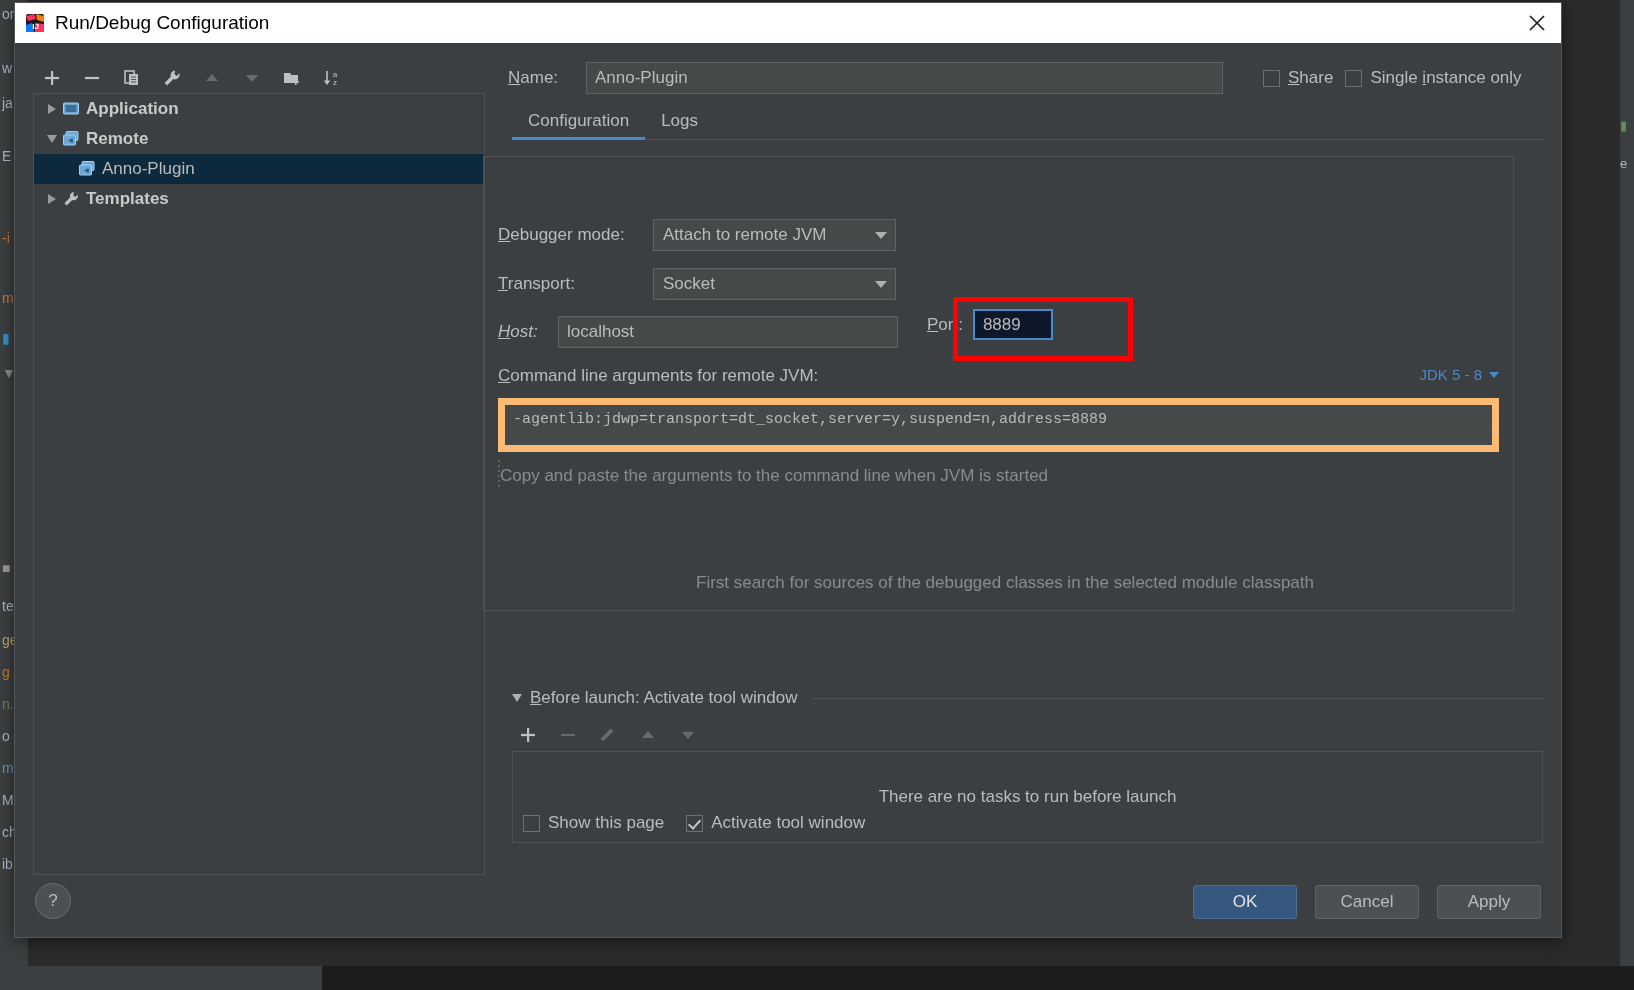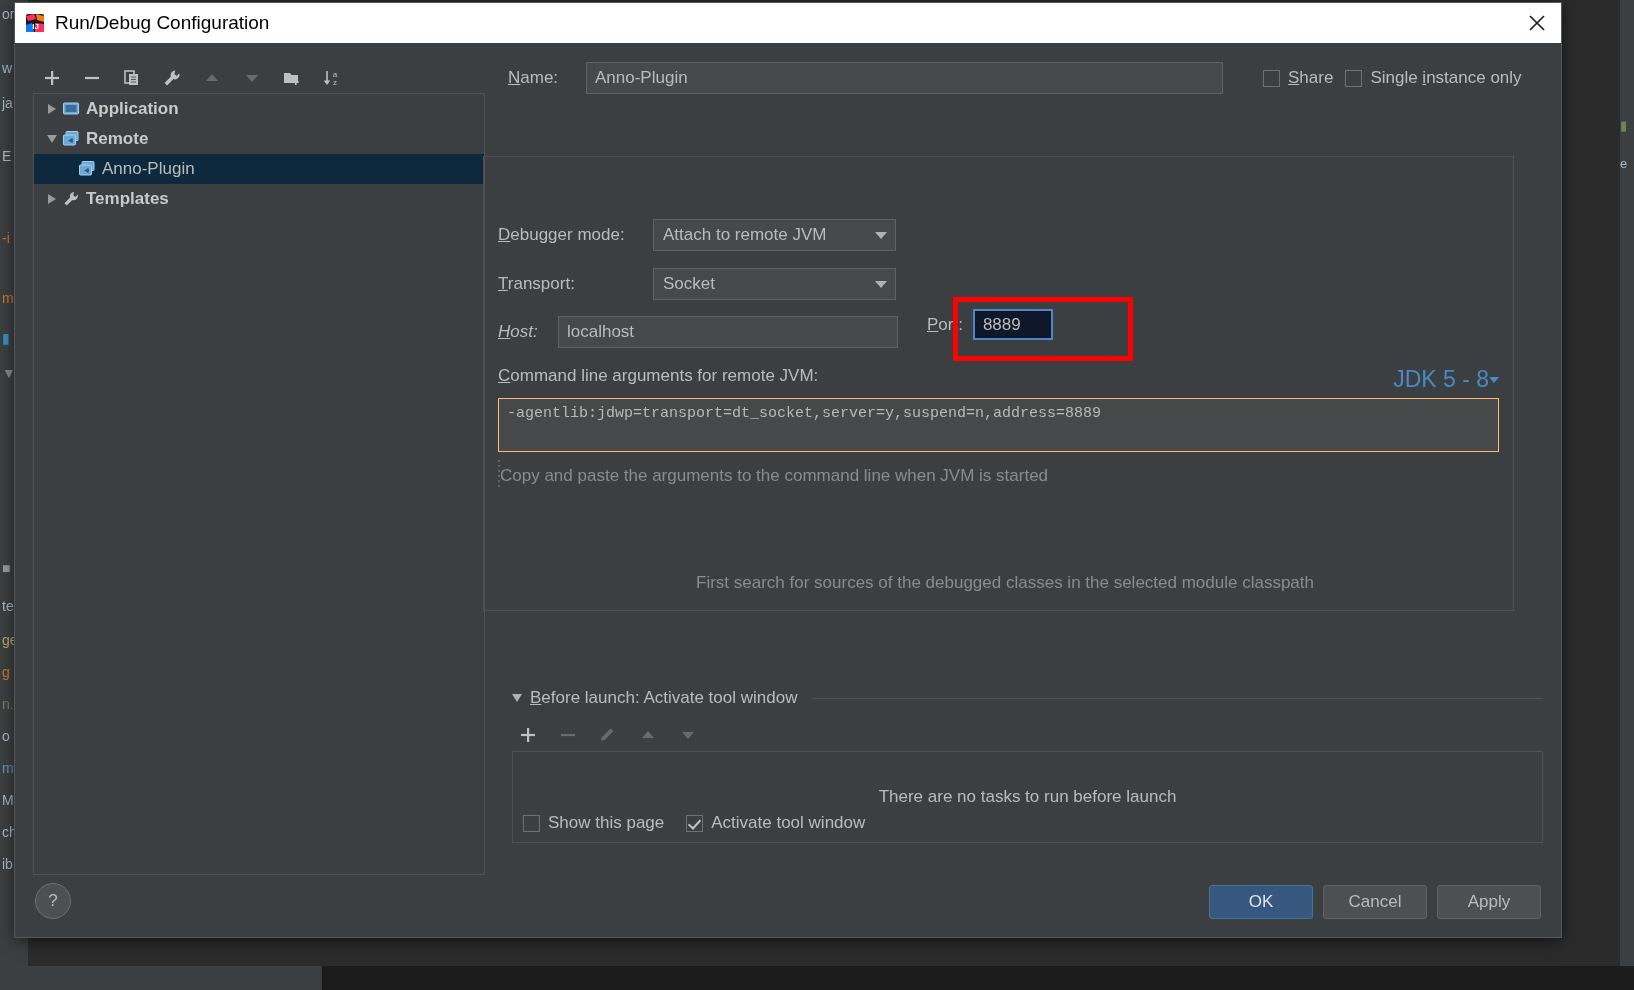--- a/index.html
+++ b/index.html
@@ -251,34 +251,34 @@
     width: 180px; height: 64px;
     border: 5px solid #ff0000;
     box-sizing: border-box;
     pointer-events: none;
     z-index: 40;
   }
 
   #cli-label { position: absolute; left: 14px; top: 209px; }
   #jdk-link {
     position: absolute; right: 14px; top: 209px;
-    color: #4a88c7; font-size: 23px; cursor: pointer;
-    display: flex; align-items: center; 
+    color: #4a88c7; font-size: 15px; cursor: pointer;
+    display: flex; align-items: center; gap: 7px;
   }
   #jdk-link .chev {
     width: 0; height: 0;
     border-top: 6px solid #4a88c7;
     border-left: 5px solid transparent;
     border-right: 5px solid transparent;
   }
   #cli-box {
     position: absolute; left: 14px; top: 241px;
     width: 1001px; height: 54px;
     background: #45494a;
-    border: 1px solid #fdba74;
+    border: 7px solid #fdba74;
     box-sizing: border-box;
     padding: 6px 8px;
     color: #b9b9b9;
     font-family: "Liberation Mono", "DejaVu Sans Mono", monospace;
     font-size: 15px;
     white-space: pre;
     overflow: hidden;
   }
   #cli-hint {
     position: absolute; left: 16px; top: 309px;
@@ -321,21 +321,21 @@
   }
 
   #bottom-checks {
     position: absolute; left: 508px; top: 770px;
     display: flex; align-items: center; gap: 22px;
   }
 
   
   #footer-buttons {
     position: absolute; right: 20px; bottom: 18px;
-    display: flex; align-items: center; gap: 10px;
+    display: flex; align-items: center; gap: 18px;
   }
   .btn {
     width: 104px; height: 34px;
     border-radius: 3px;
     font-size: 17px;
     display: flex; align-items: center; justify-content: center;
     cursor: pointer;
     box-sizing: border-box;
   }
   .btn.default {
@@ -538,20 +538,24 @@
       <span class="cbx-wrap">
         <span class="cbx"></span>
         <span class="lbl"><span class="mnem">S</span>hare</span>
       </span>
       <span class="cbx-wrap">
         <span class="cbx"></span>
         <span class="lbl">Single <span class="mnem">i</span>nstance only</span>
       </span>
     </div>
 
+    <div id="tabs">
+      <span class="tab active">Configuration</span>
+      <span class="tab">Logs</span>
+    </div>
 
     <div id="config-box">
 
       <div class="row" id="row-debugger">
         <span class="field-label"><span class="mnem">D</span>ebugger mode:</span>
         <span class="combo" style="width:243px;">
           <span>Attach to remote JVM</span>
           <i class="caret"></i>
         </span>
       </div>

